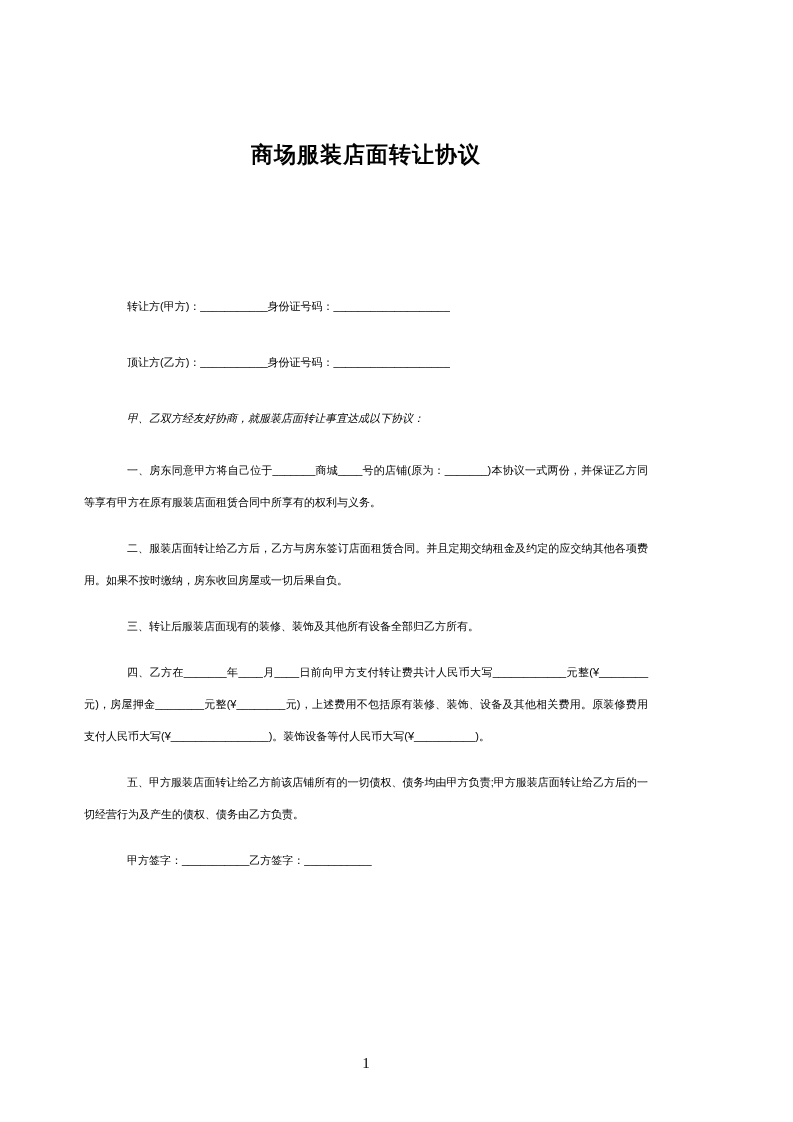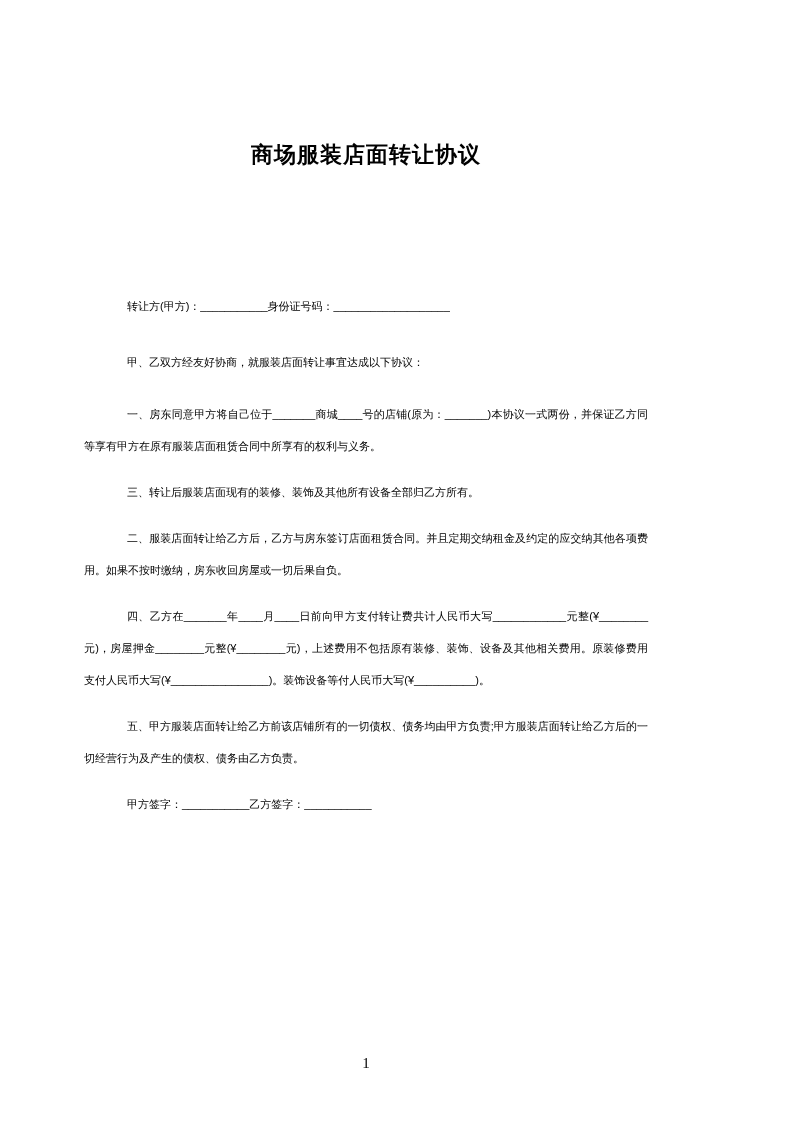--- a/index.html
+++ b/index.html
@@ -27,49 +27,50 @@
   }
   .para {
     font-size: 11px;
     line-height: 32px;
     text-align: justify;
     text-indent: 43px;
     margin-bottom: 14px;
     word-break: break-all;
   }
   .para.party { margin-bottom: 24px; }
-  .para.preamble { margin-bottom: 20px; }
+  .para.preamble { margin-bottom: 20px; font-style: italic; }
   .para.final-clause { margin-bottom: 20px; }
   .page-footer {
     position: absolute;
     left: 0;
     bottom: 50px;
     width: 100%;
     text-align: center;
     font-size: 15px;
     font-family: "Liberation Serif", serif;
   }
 </style>
 </head>
 <body>
 
 <div class="page">
 
   <h1 class="doc-title">商场服装店面转让协议</h1>
 
   <p class="para party">转让方(甲方)：___________身份证号码：___________________</p>
 
+  <p class="para party">顶让方(乙方)：___________身份证号码：___________________</p>
 
   <p class="para preamble">甲、乙双方经友好协商，就服装店面转让事宜达成以下协议：</p>
 
   <p class="para">一、房东同意甲方将自己位于_______商城____号的店铺(原为：_______)本协议一式两份，并保证乙方同等享有甲方在原有服装店面租赁合同中所享有的权利与义务。</p>
 
+  <p class="para">二、服装店面转让给乙方后，乙方与房东签订店面租赁合同。并且定期交纳租金及约定的应交纳其他各项费用。如果不按时缴纳，房东收回房屋或一切后果自负。</p>
+
   <p class="para">三、转让后服装店面现有的装修、装饰及其他所有设备全部归乙方所有。</p>
-
-  <p class="para">二、服装店面转让给乙方后，乙方与房东签订店面租赁合同。并且定期交纳租金及约定的应交纳其他各项费用。如果不按时缴纳，房东收回房屋或一切后果自负。</p>
 
   <p class="para">四、乙方在_______年____月____日前向甲方支付转让费共计人民币大写____________元整(¥________元)，房屋押金________元整(¥________元)，上述费用不包括原有装修、装饰、设备及其他相关费用。原装修费用支付人民币大写(¥________________)。装饰设备等付人民币大写(¥__________)。</p>
 
   <p class="para">五、甲方服装店面转让给乙方前该店铺所有的一切债权、债务均由甲方负责;甲方服装店面转让给乙方后的一切经营行为及产生的债权、债务由乙方负责。</p>
 
 
   <p class="para">甲方签字：___________乙方签字：___________</p>
 
   <div class="page-footer">1</div>
 

